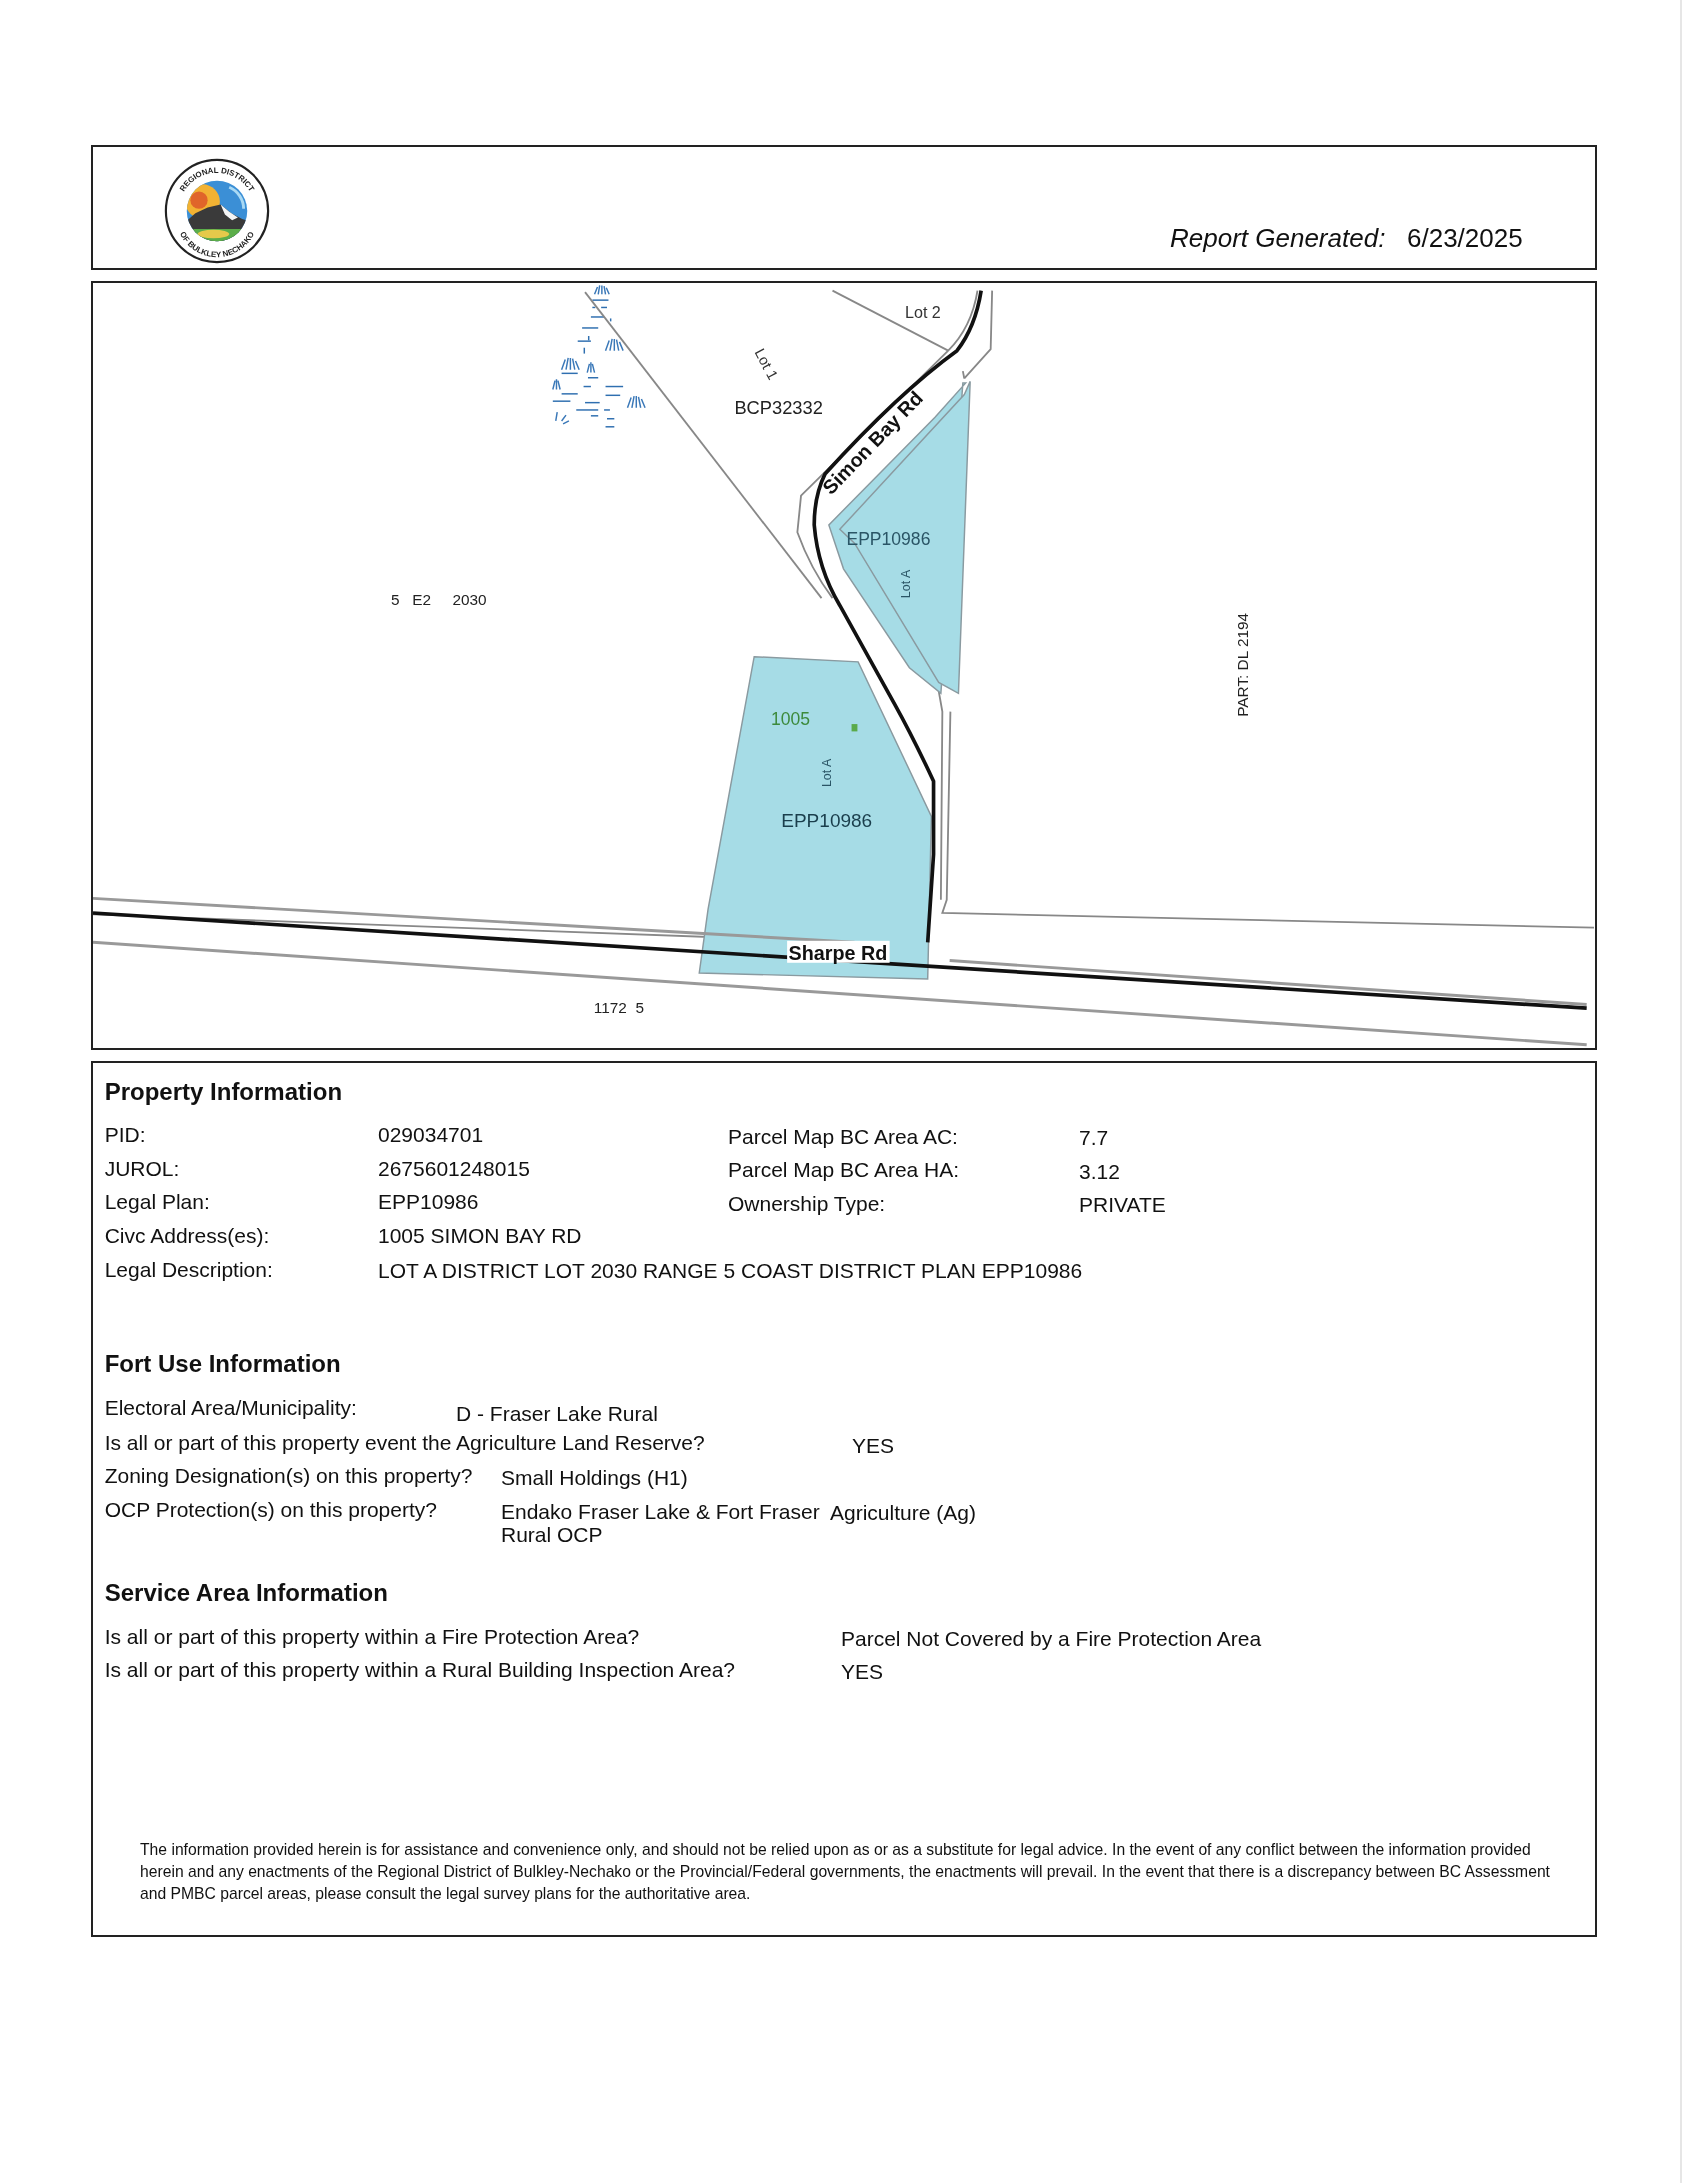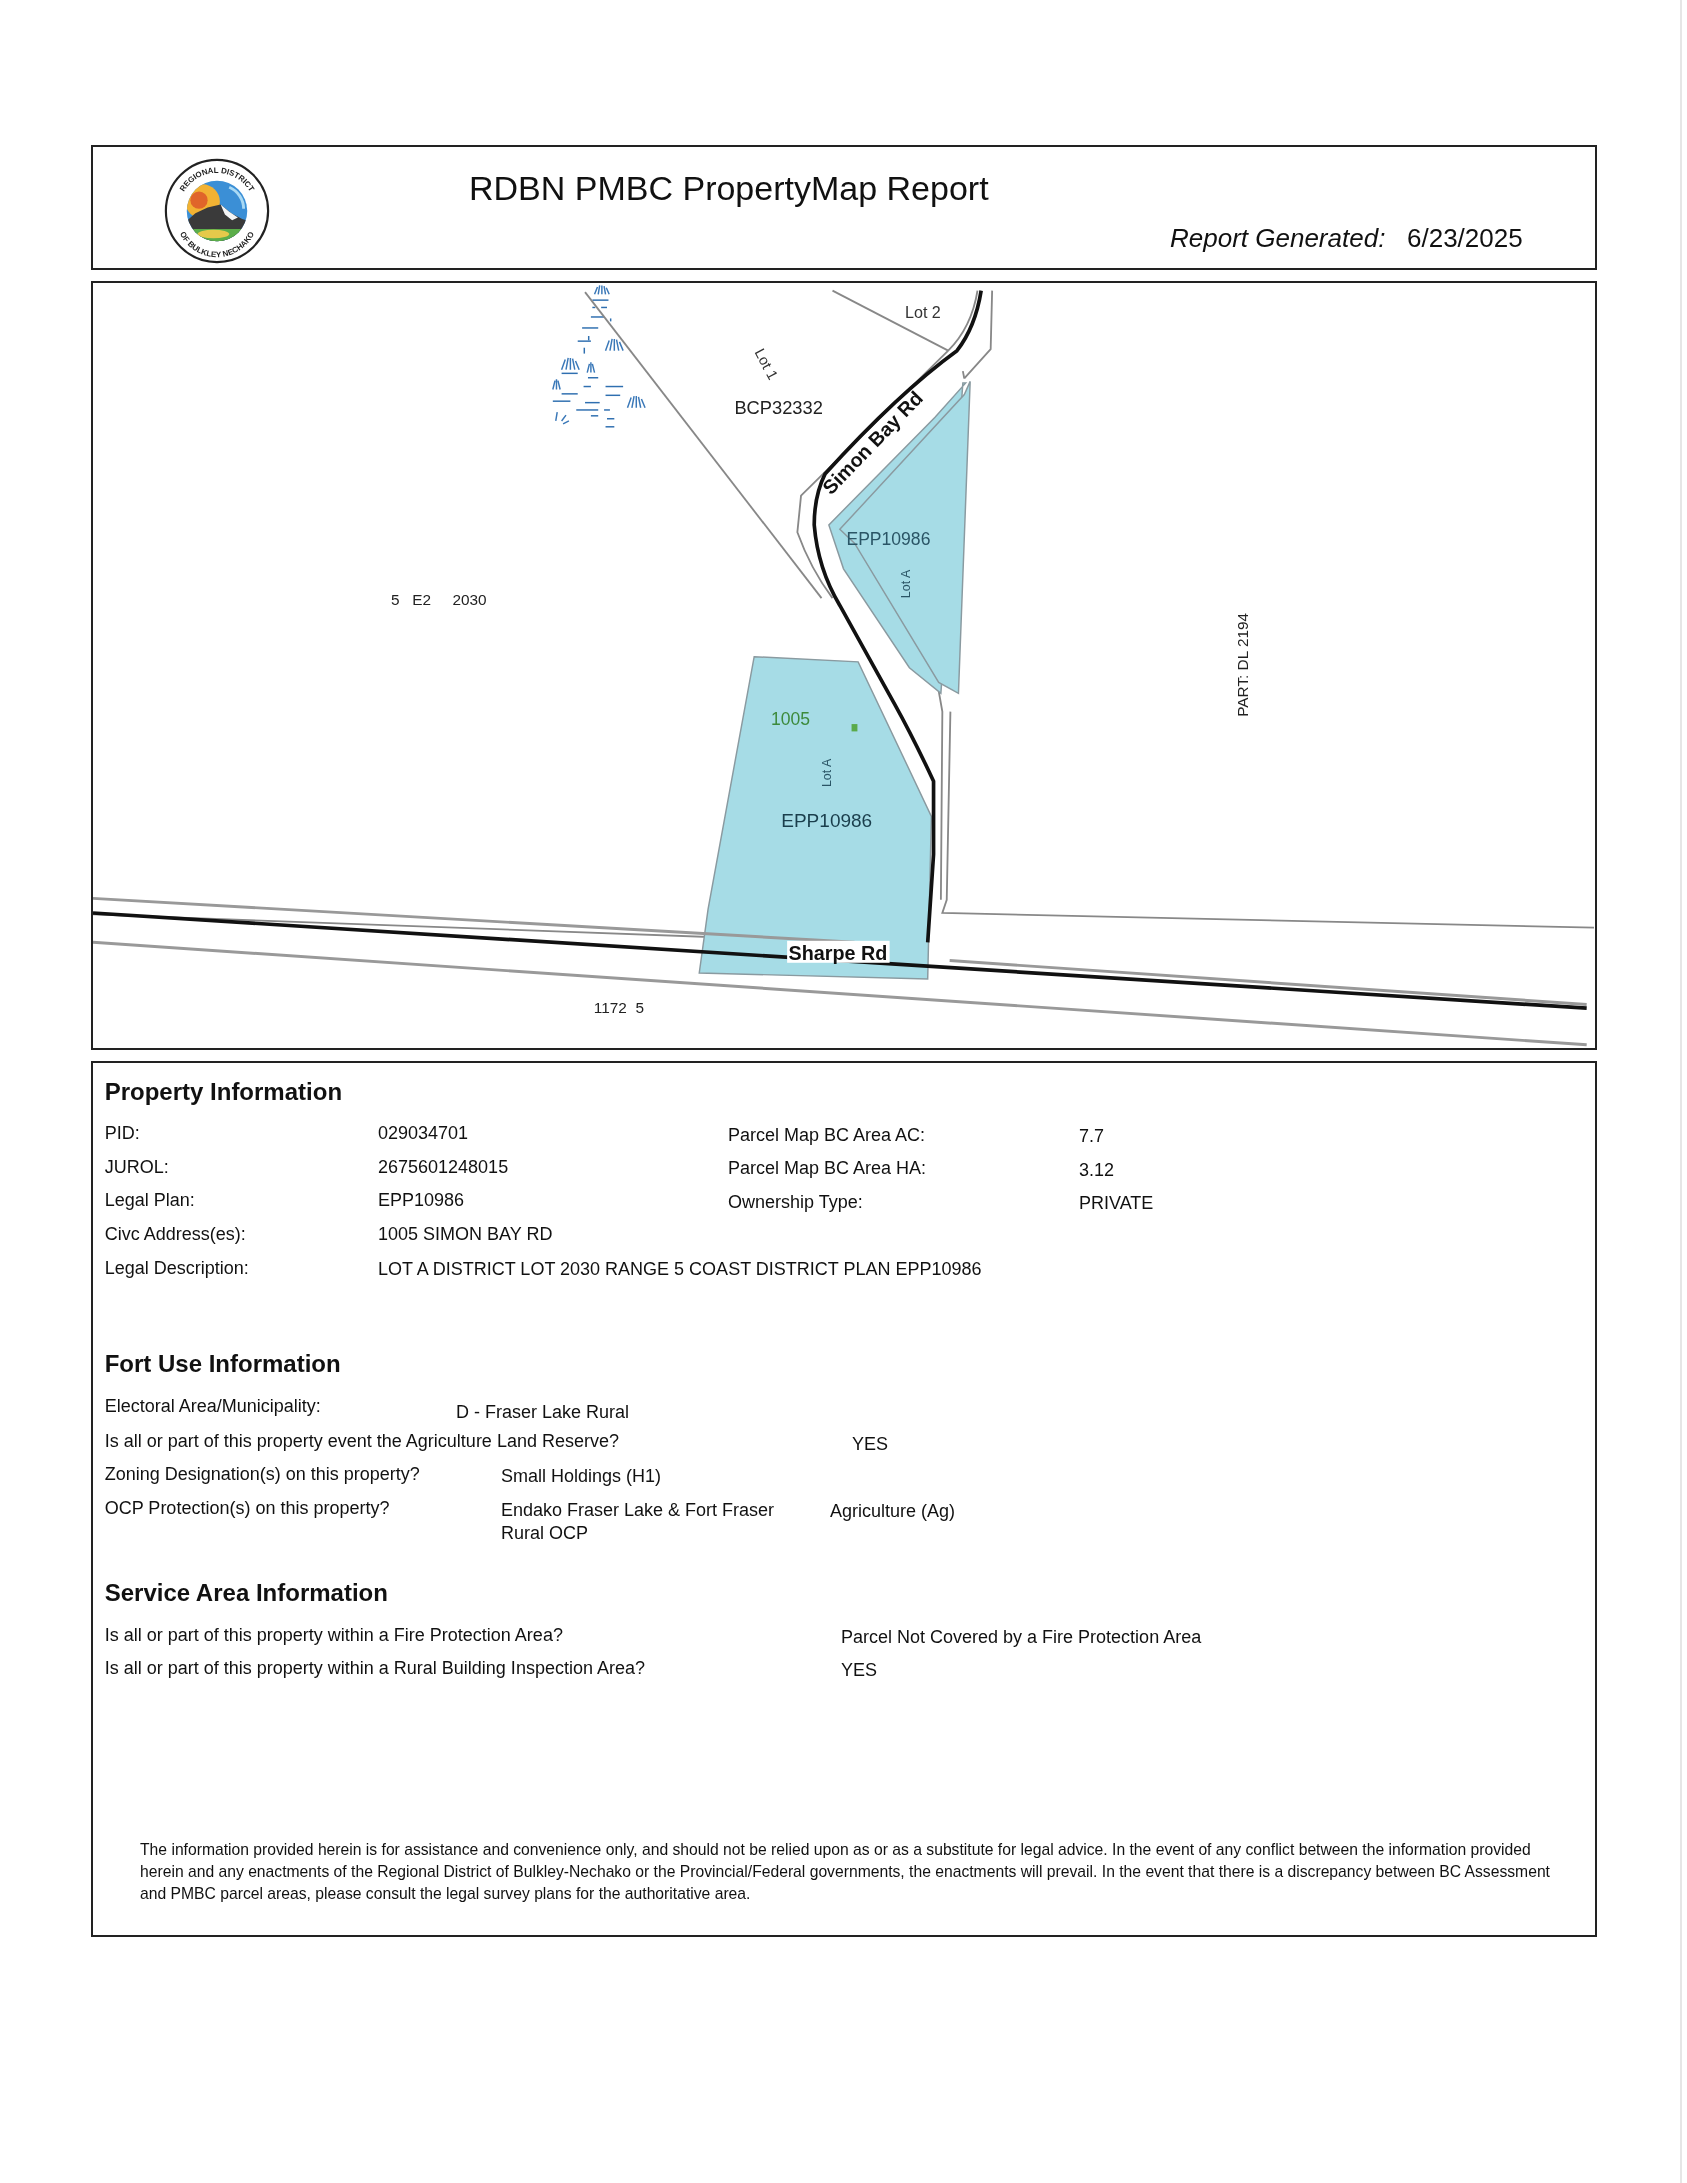--- a/index.html
+++ b/index.html
@@ -12,21 +12,21 @@
   #info-box { left:91px; top:1061px; width:1506px; height:876px;text-decoration:underline; }
 
   .logo { position:absolute; left:70px; top:10.3px; width:108px; height:108px; }
   .title { position:absolute; left:376px; top:22px; font-size:34px; font-weight:normal; white-space:nowrap; }
   .gen-label { position:absolute; left:1077px; top:76px; font-size:26px; white-space:nowrap;font-style:italic; }
   .gen-value { position:absolute; left:1314px; top:76px; font-size:26px; white-space:nowrap; }
 
   .map-svg { position:absolute; left:0; top:0; }
 
   .section-title { position:absolute; left:11.7px; font-size:24px; font-weight:bold; white-space:nowrap; }
-  .t { position:absolute; font-size:18px; white-space:nowrap; }
+  .t { position:absolute; font-size:21px; white-space:nowrap; }
   .disc { position:absolute; left:47px; top:776px; width:1435px; font-size:15.7px; line-height:22px; }
 </style>
 </head>
 <body>
 
 <div class="edge-line"></div>
 
 <div class="box" id="header-box">
   <svg class="logo" viewBox="0 0 150 150">
     <defs>
@@ -44,21 +44,20 @@
       <path d="M 95 35 A 40 40 0 0 1 118 70" stroke="#7fc4ee" stroke-width="4" fill="none"></path>
       <path d="M 92 42 A 33 33 0 0 1 112 72" stroke="#a9d9f4" stroke-width="4" fill="none"></path>
       <polygon points="20,100 45,78 62,70 80,66 95,78 110,86 130,92 130,130 20,130" fill="#3a3a3a"></polygon>
       <polygon points="80,66 92,76 104,84 96,88 86,80" fill="#f4f4f4"></polygon>
       <rect x="20" y="100" width="110" height="30" fill="#5bae4a"></rect>
       <ellipse cx="70" cy="107" rx="22" ry="6" fill="#e5c94b"></ellipse>
     </g>
     <text font-size="11" font-weight="bold" fill="#222" font-family="Liberation Sans, sans-serif"><textPath href="#arcTop" startOffset="50%" text-anchor="middle">REGIONAL DISTRICT</textPath></text>
     <text font-size="11" font-weight="bold" fill="#222" font-family="Liberation Sans, sans-serif"><textPath href="#arcBot" startOffset="50%" text-anchor="middle">OF BULKLEY NECHAKO</textPath></text>
   </svg>
-  <div class="title">RDBN PMBC PropertyMap Report</div>
   <div class="gen-label">Report Generated:</div>
   <div class="gen-value">6/23/2025</div>
 </div>
 
 <div class="box" id="map-box">
   <svg class="map-svg" width="1501" height="765" viewBox="0 0 2050 1044">
 
     <g fill="#2f6fb0">
       <g stroke="#3a78b8" stroke-width="2" fill="none">
         <path d="M 685 15 l 4 -10 M 690 15 l 2 -12 M 695 15 l 0 -12 M 700 15 l -2 -11 M 705 15 l -4 -9"></path>

